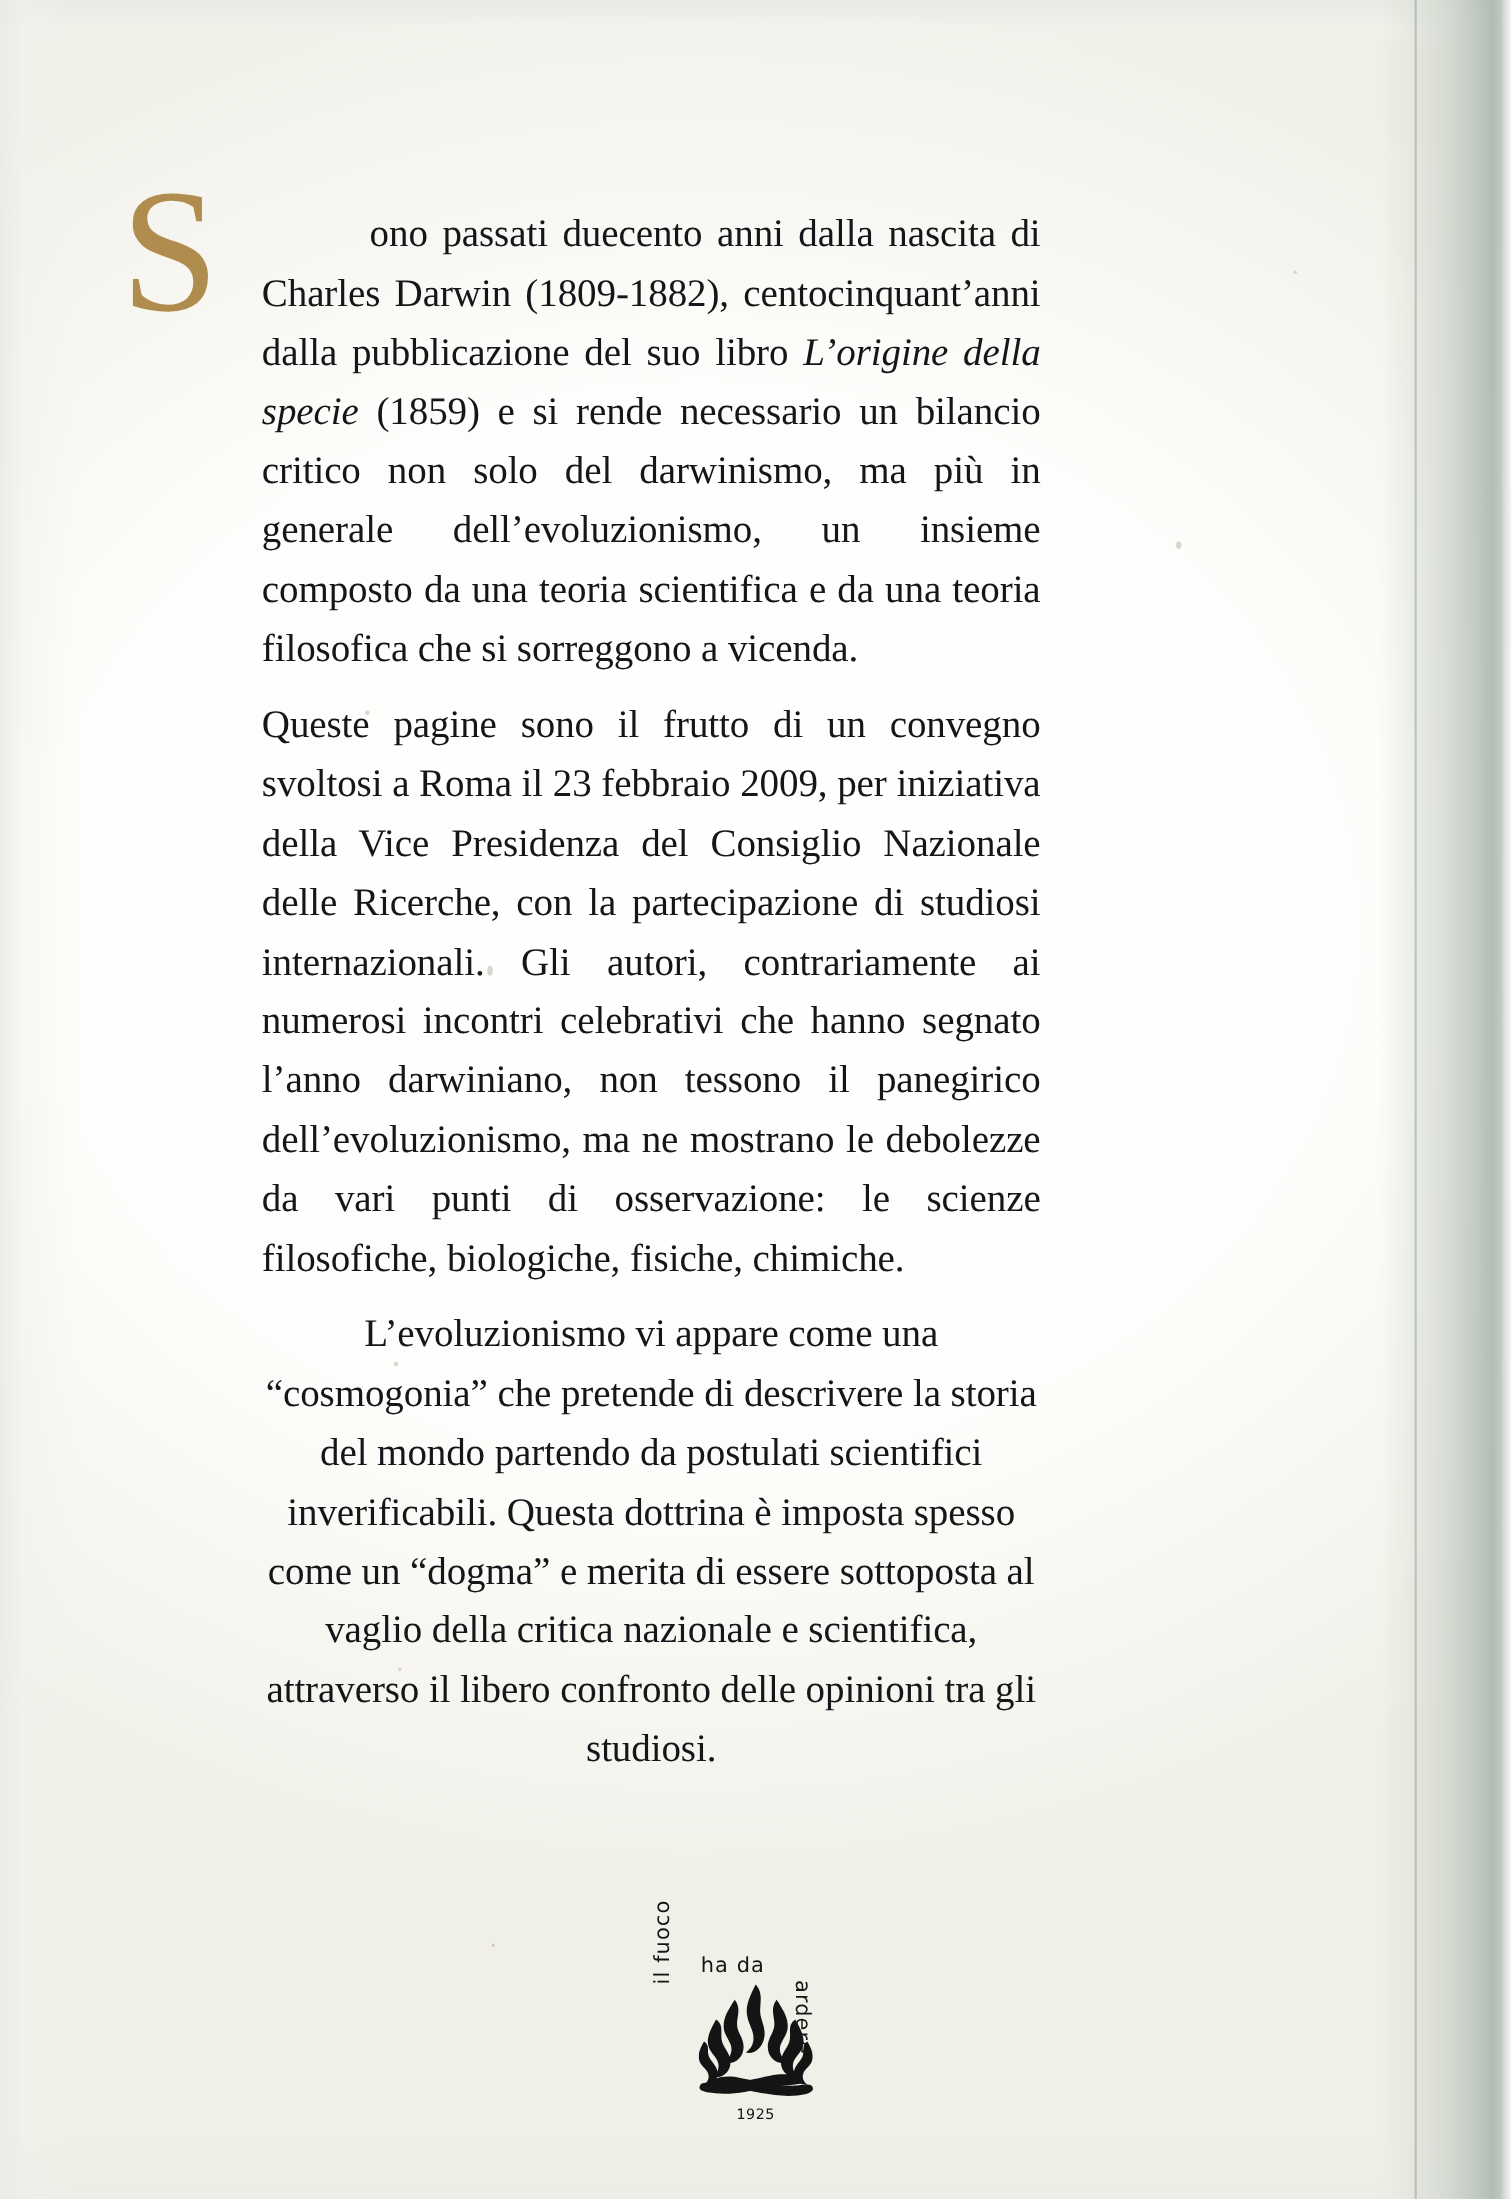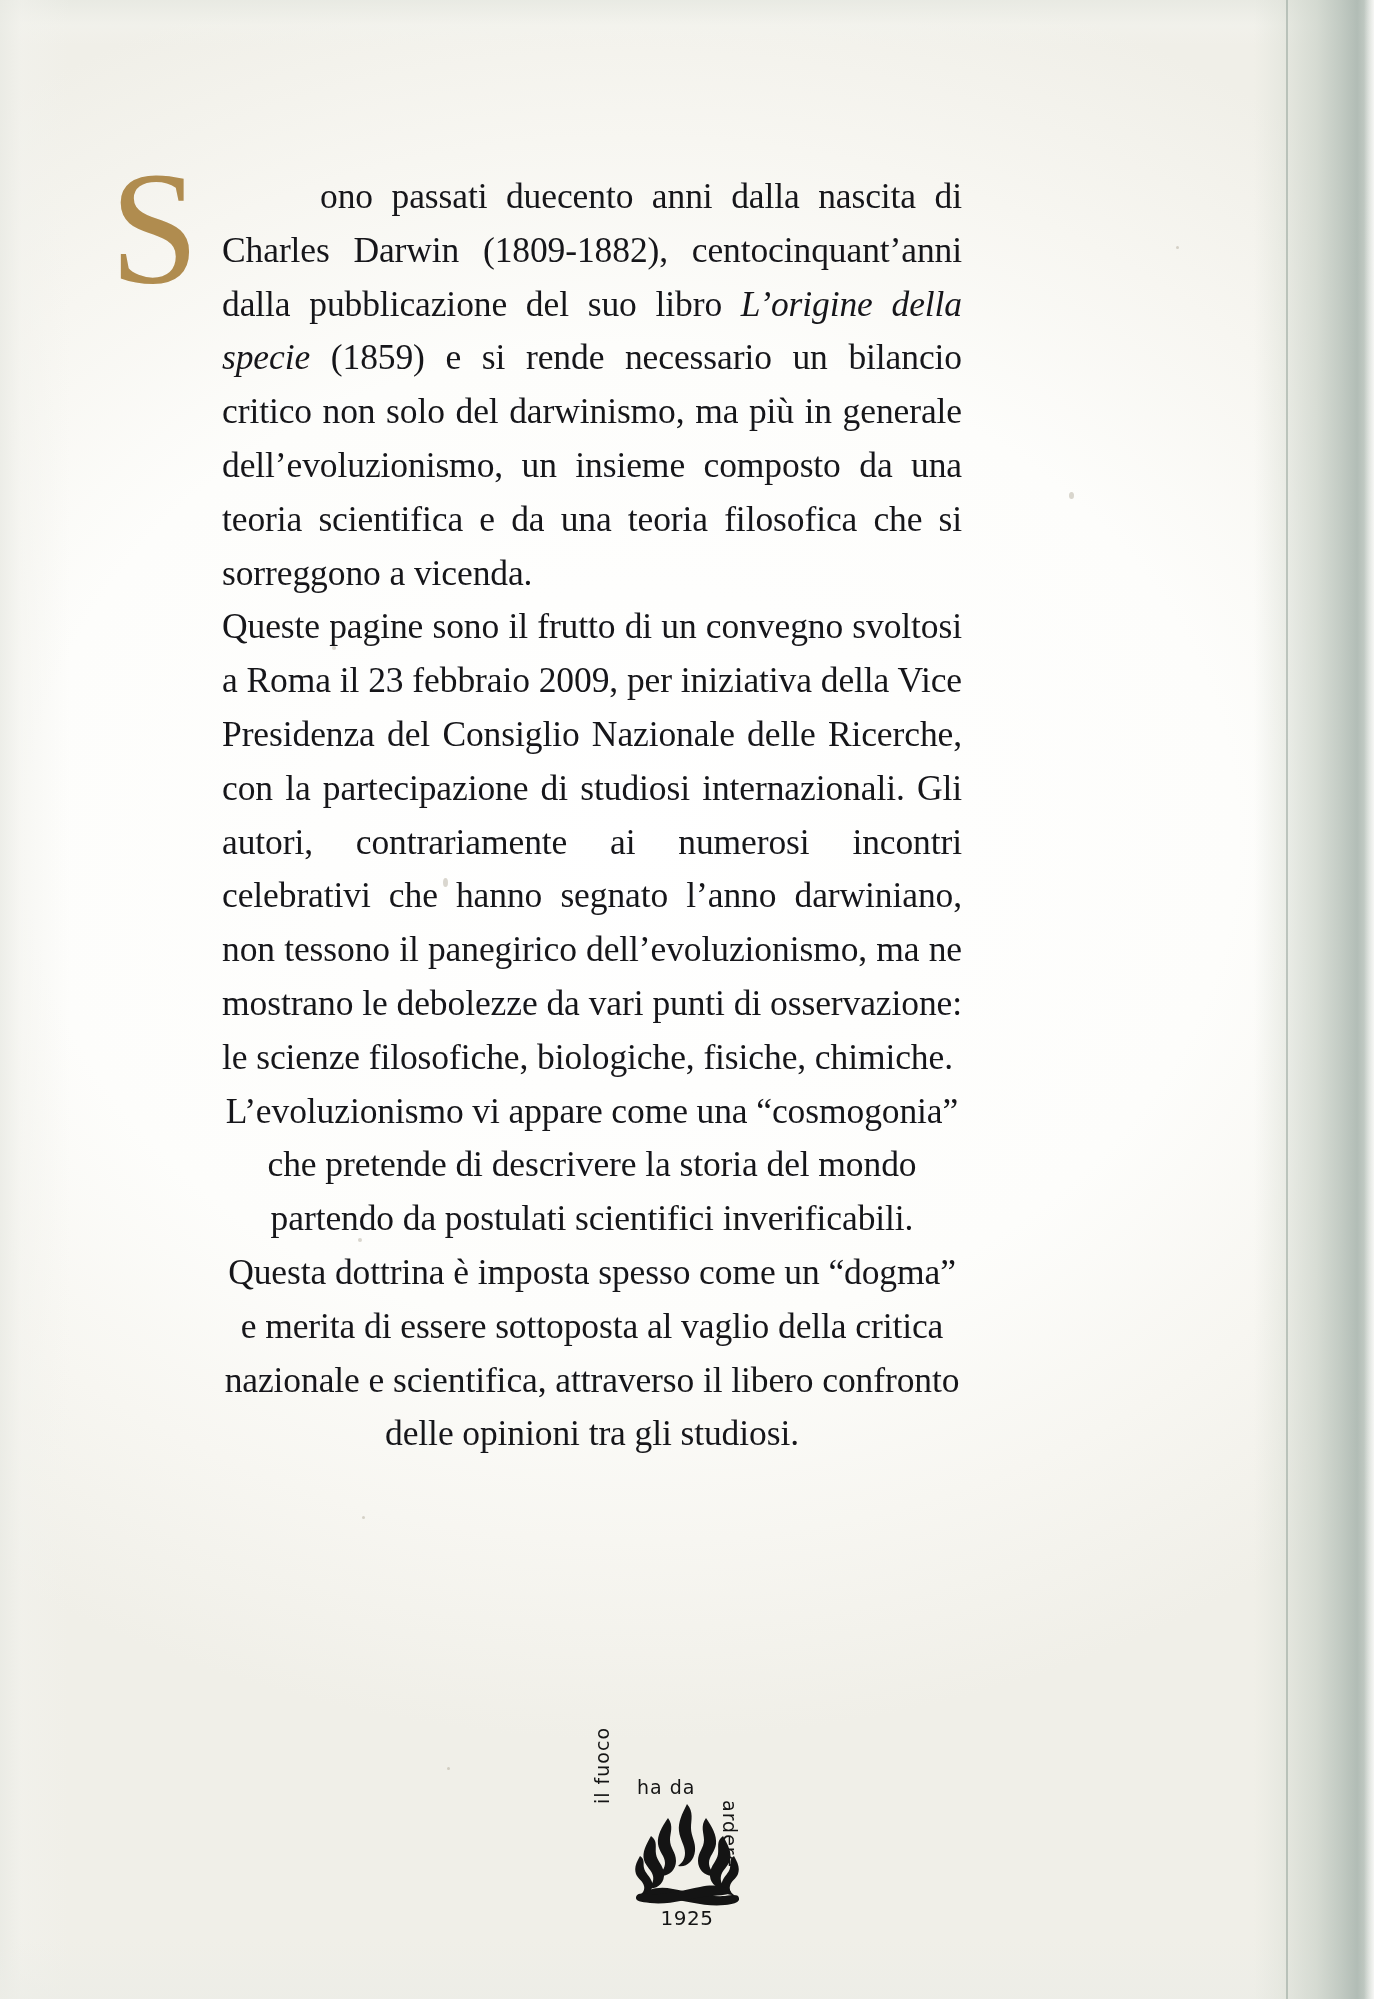--- a/index.html
+++ b/index.html
@@ -73,21 +73,21 @@
     top: 170px;
     width: 740px;
     font-size: 35.5px;
     line-height: 53.8px;
     color: #16161a;
     text-align: justify;
     text-justify: inter-word;
     letter-spacing: -0.1px;
   }
   .para {
-    margin: 0;
+    margin: 16px;
     text-align: justify;
   }
   .para.last { text-align: center; }
   .dropcap {
     position: absolute;
     left: 110px;
     top: 148px;
     font-family: "Liberation Serif", "DejaVu Serif", serif;
     font-size: 160px;
     line-height: 1;
@@ -141,21 +141,21 @@
     transform: rotate(90deg);
     transform-origin: left top;
   }
   .logo-year {
     position: absolute;
     bottom: 6px;
     left: 0;
     width: 140px;
     text-align: center;
     font-family: "DejaVu Sans", sans-serif;
-    font-size: 20px;
+    font-size: 13px;
     letter-spacing: 0.5px;
     color: #151515;
   }
   .logo-flame {
     position: absolute;
     top: 24px;
     left: 18px;
   }
 
   

